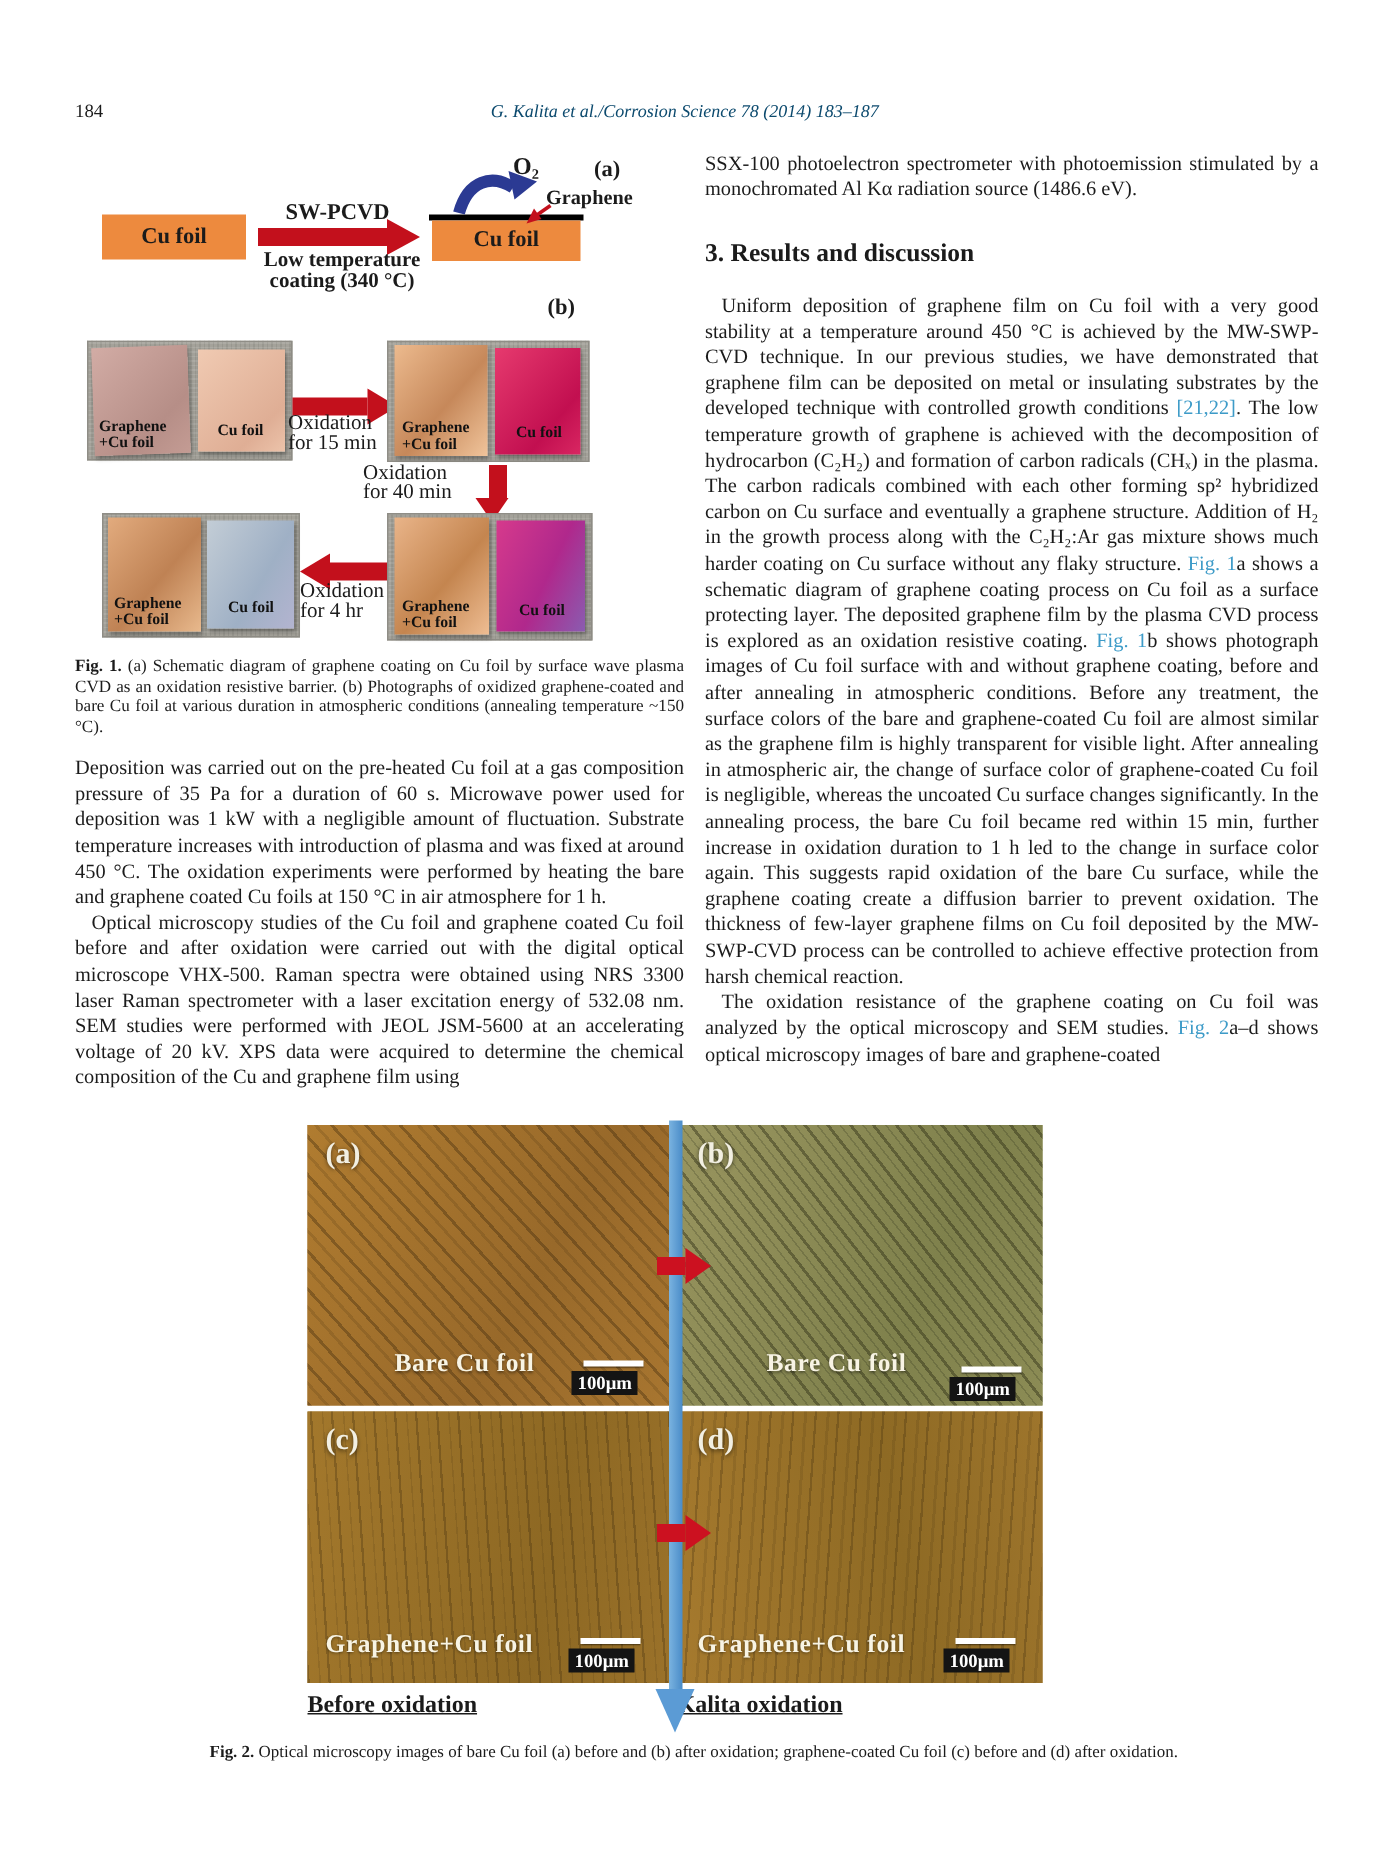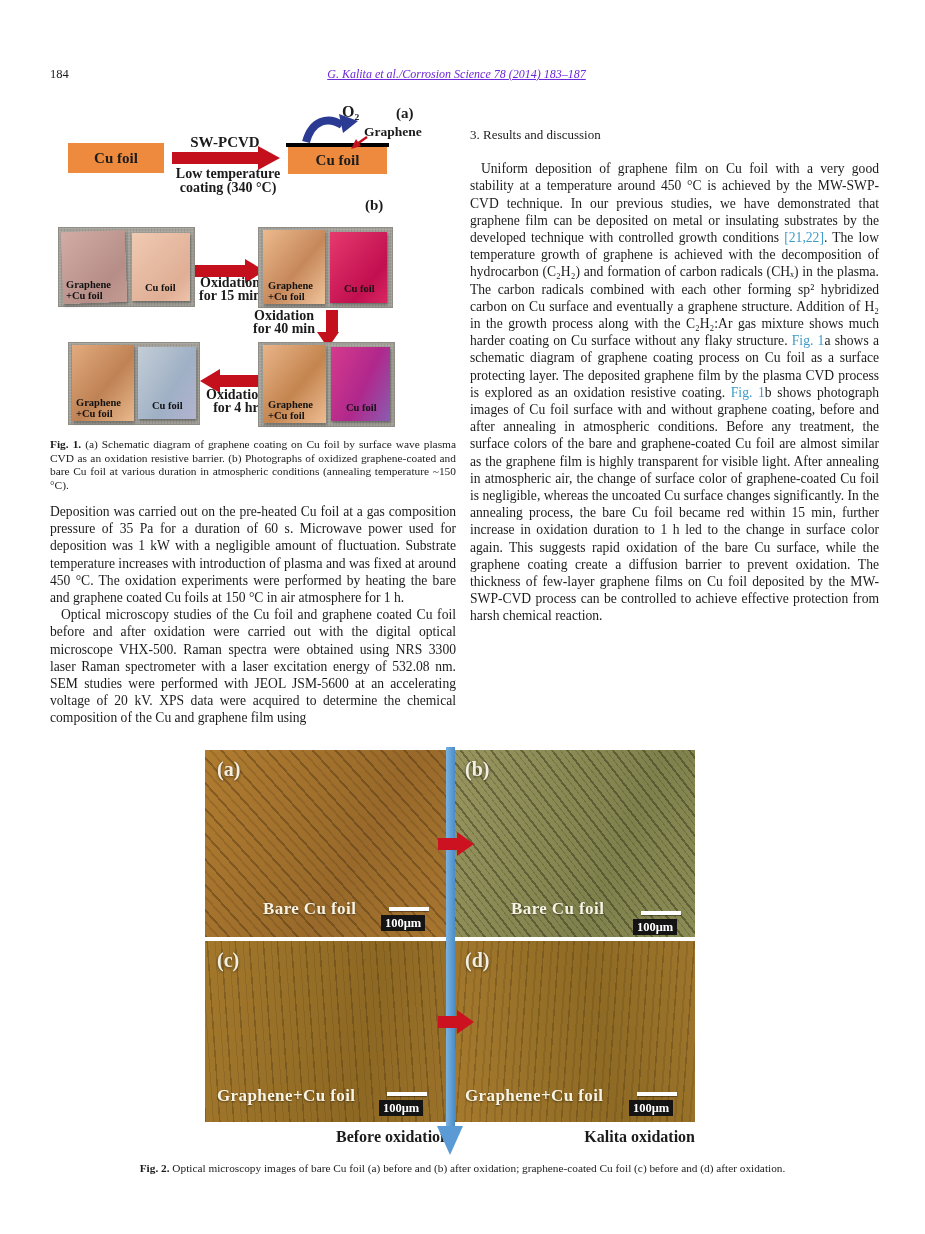--- a/index.html
+++ b/index.html
@@ -4,28 +4,28 @@
 <style>
   * { margin:0; padding:0; box-sizing:border-box; }
   html,body { background:#ffffff; }
   body {
     position:relative; width:925px; height:1234px; overflow:hidden;
     font-family:"Liberation Serif","DejaVu Serif",serif; color:#1b1b1b;
   }
   
   .page-number { position:absolute; left:50px; top:67px; font-size:12.5px; }
   .running-head { position:absolute; left:0; right:12px; top:67px; text-align:center;
-    font-style:italic; font-size:12px; color:#6d28d9;text-decoration:underline; }
+    font-style:italic; font-size:12px; color:#0c4a6e; }
 
   
   .body-text { font-size:13.6px; line-height:17.2px; text-align:justify; }
   .left-body  { position:absolute; left:50px;  top:503px; width:406px; }
   .right-col  { position:absolute; left:470px; top:100px; width:409px; }
   .ind { text-indent:11px; }
-  .section-heading { font-weight:normal; font-size:13px; margin:26px 0 17px 0; text-align:left; }
+  .section-heading { font-weight:bold; font-size:17px; margin:26px 0 17px 0; text-align:left; }
   .lnk { color:#3d9bc8; }
 
   
   .fig1-art { position:absolute; left:50px; top:98px; width:406px; height:338px; }
   .fig1-art .abs { position:absolute; }
   .foil-box { background:#ed8a3e; text-align:center; font-weight:bold; font-size:15px; }
   .f1-boxA { left:18px; top:45px; width:96px; height:30px; line-height:30px; }
   .f1-boxB { left:238px; top:49px; width:99px; height:27px; line-height:27px; }
   .f1-topline { left:236px; top:45px; width:103px; height:4px; background:#000; }
   .arrow-body { background:#c3101c; }
@@ -55,21 +55,21 @@
   .ph4 { left:208px; top:244px; width:137px; height:85px; }
   .ph1 .fL { left:4px; top:4px; width:64px; height:72px; background:linear-gradient(135deg,#d2aca5,#b68e87 70%,#c49c94); transform:rotate(-2deg); }
   .ph1 .fR { left:74px; top:6px; width:58px; height:68px; background:linear-gradient(135deg,#f0cab2,#dfae95 75%,#ecc3aa); }
   .ph2 .fL { left:5px; top:3px; width:62px; height:74px; background:linear-gradient(130deg,#ecba8e,#c6885a 55%,#f0c49b); }
   .ph2 .fR { left:72px; top:5px; width:57px; height:71px; background:linear-gradient(130deg,#e63a6e,#c20f50 70%,#d92762); }
   .ph3 .fL { left:4px; top:3px; width:62px; height:76px; background:linear-gradient(130deg,#e2ab7e,#bf8254 55%,#e8b98d); }
   .ph3 .fR { left:70px; top:5px; width:58px; height:72px; background:linear-gradient(120deg,#c3cdd6,#9fb0c5 60%,#b3b4d0); }
   .ph4 .fL { left:5px; top:3px; width:63px; height:78px; background:linear-gradient(130deg,#e9b489,#c4854f 55%,#eebd93); }
   .ph4 .fR { left:73px; top:5px; width:59px; height:74px; background:linear-gradient(115deg,#d63a8c,#b0288c 55%,#8a5cb0); }
 
-  .step-text { position:absolute; font-weight:bold; font-size:14px; line-height:12.5px; text-align:center; }
+  .step-text { position:absolute; font-weight:normal; font-size:14px; line-height:12.5px; }
   .f1-arr2-body { left:145px; top:167px; width:50px; height:12px; }
   .f1-arr2-head { left:195px; top:161px; width:0; height:0;
     border-top:12px solid transparent; border-bottom:12px solid transparent; border-left:20px solid #c3101c; }
   .f1-step1 { left:142px; top:179px; width:76px; }
   .f1-arr3-body { left:276px; top:212px; width:12px; height:22px; }
   .f1-arr3-head { left:267px; top:234px; width:0; height:0;
     border-left:11px solid transparent; border-right:11px solid transparent; border-top:16px solid #c3101c; }
   .f1-step2 { left:192px; top:212px; width:84px; }
   .f1-arr4-head { left:150px; top:271px; width:0; height:0;
     border-top:12px solid transparent; border-bottom:12px solid transparent; border-right:20px solid #c3101c; }
@@ -117,21 +117,21 @@
   .scale-text { display:inline-block; background:#141414; color:#fff; font-weight:bold; font-size:12.5px; line-height:16px; padding:0 4px; }
   .f2-blue-tail { position:absolute; left:241px; top:-3px; width:9px; height:380px; z-index:2;
     background:linear-gradient(90deg,#7ab3e0,#4a8cc8); }
   .f2-blue-head { position:absolute; left:232px; top:376px; width:0; height:0; z-index:2;
     border-left:13px solid transparent; border-right:13px solid transparent; border-top:29px solid #5b9bd5; }
   .f2-red { z-index:3; position:absolute; }
   .f2-red-body1 { left:233px; top:88px;  width:19px; height:12px; background:#cc1120; }
   .f2-red-head1 { left:252px; top:82px;  border-top:12px solid transparent; border-bottom:12px solid transparent; border-left:17px solid #cc1120; }
   .f2-red-body2 { left:233px; top:266px; width:19px; height:12px; background:#cc1120; }
   .f2-red-head2 { left:252px; top:260px; border-top:12px solid transparent; border-bottom:12px solid transparent; border-left:17px solid #cc1120; }
-  .f2-sub { position:absolute; top:378px; width:244px; text-align:right; font-weight:bold; font-size:16px; z-index:1; }
+  .f2-sub { position:absolute; top:378px; width:244px; text-align:left; font-weight:bold; font-size:16px; z-index:1;text-decoration:underline; }
   .f2-sub-left { left:0; }
   .f2-sub-right { left:246px; }
 </style>
 </head>
 <body>
 
 <div class="page-number">184</div>
 <div class="running-head">G. Kalita et al./Corrosion Science 78 (2014) 183–187</div>
 
 <div class="fig1-art">
@@ -222,22 +222,24 @@
 </div>
 
 <div class="fig1-caption"><b>Fig. 1.</b><span> (a) Schematic diagram of graphene coating on Cu foil by surface wave plasma CVD as an oxidation resistive barrier. (b) Photographs of oxidized graphene-coated and bare Cu foil at various duration in atmospheric conditions (annealing temperature ~150 °C).</span></div>
 
 <div class="left-body body-text">
   <p>Deposition was carried out on the pre-heated Cu foil at a gas composition pressure of 35 Pa for a duration of 60 s. Microwave power used for deposition was 1 kW with a negligible amount of fluctuation. Substrate temperature increases with introduction of plasma and was fixed at around 450 °C. The oxidation experiments were performed by heating the bare and graphene coated Cu foils at 150 °C in air atmosphere for 1 h.</p>
   <p class="ind">Optical microscopy studies of the Cu foil and graphene coated Cu foil before and after oxidation were carried out with the digital optical microscope VHX-500. Raman spectra were obtained using NRS 3300 laser Raman spectrometer with a laser excitation energy of 532.08 nm. SEM studies were performed with JEOL JSM-5600 at an accelerating voltage of 20 kV. XPS data were acquired to determine the chemical composition of the Cu and graphene film using</p>
 </div>
 
 <div class="right-col body-text">
+  <p>SSX-100 photoelectron spectrometer with photoemission stimulated by a monochromated Al Kα radiation source (1486.6 eV).</p>
   <p class="section-heading">3. Results and discussion</p>
   <p class="ind"><span>Uniform deposition of graphene film on Cu foil with a very good stability at a temperature around 450 °C is achieved by the MW-SWP-CVD technique. In our previous studies, we have demonstrated that graphene film can be deposited on metal or insulating substrates by the developed technique with controlled growth conditions </span><span class="lnk">[21,22]</span><span>. The low temperature growth of graphene is achieved with the decomposition of hydrocarbon (C₂H₂) and formation of carbon radicals (CHₓ) in the plasma. The carbon radicals combined with each other forming sp² hybridized carbon on Cu surface and eventually a graphene structure. Addition of H₂ in the growth process along with the C₂H₂:Ar gas mixture shows much harder coating on Cu surface without any flaky structure. </span><span class="lnk">Fig. 1</span><span>a shows a schematic diagram of graphene coating process on Cu foil as a surface protecting layer. The deposited graphene film by the plasma CVD process is explored as an oxidation resistive coating. </span><span class="lnk">Fig. 1</span><span>b shows photograph images of Cu foil surface with and without graphene coating, before and after annealing in atmospheric conditions. Before any treatment, the surface colors of the bare and graphene-coated Cu foil are almost similar as the graphene film is highly transparent for visible light. After annealing in atmospheric air, the change of surface color of graphene-coated Cu foil is negligible, whereas the uncoated Cu surface changes significantly. In the annealing process, the bare Cu foil became red within 15 min, further increase in oxidation duration to 1 h led to the change in surface color again. This suggests rapid oxidation of the bare Cu surface, while the graphene coating create a diffusion barrier to prevent oxidation. The thickness of few-layer graphene films on Cu foil deposited by the MW-SWP-CVD process can be controlled to achieve effective protection from harsh chemical reaction.</span></p>
+  <p class="ind"><span>The oxidation resistance of the graphene coating on Cu foil was analyzed by the optical microscopy and SEM studies. </span><span class="lnk">Fig. 2</span><span>a–d shows optical microscopy images of bare and graphene-coated</span></p>
 </div>
 
 <div class="fig2">
   <div class="panel p-a">
     <div class="panel-label">(a)</div>
     <div class="panel-name name-a">Bare Cu foil</div>
     <div class="scale scale-a">
       <div class="scale-bar"></div>
       <div class="scale-text">100μm</div>
     </div>

